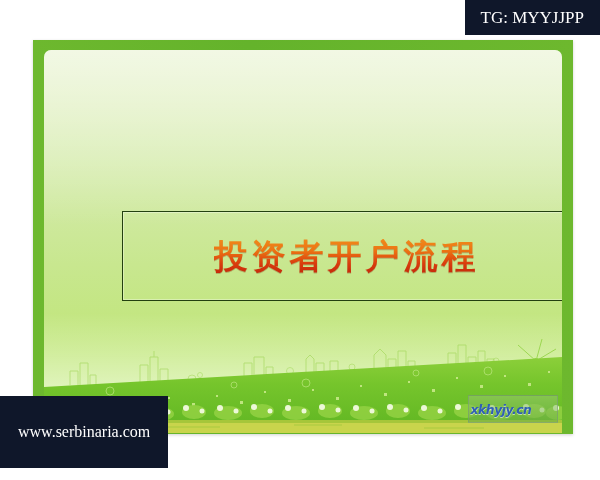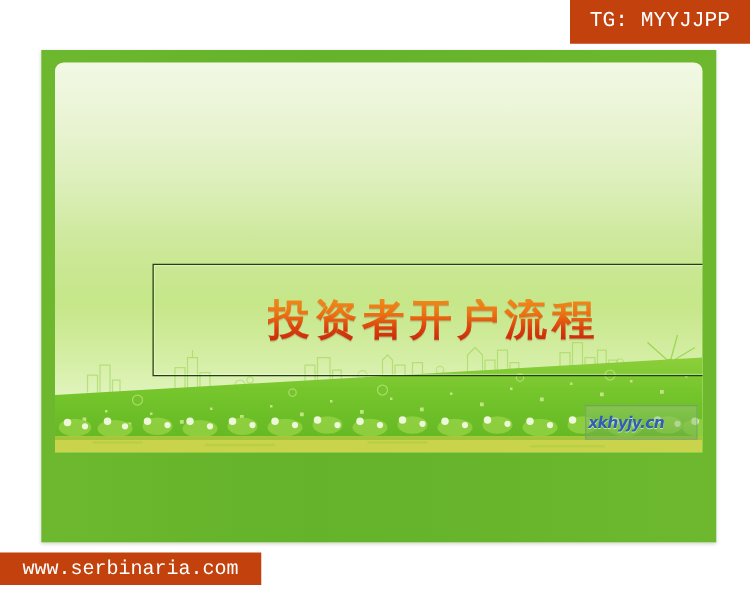--- a/index.html
+++ b/index.html
@@ -24,21 +24,21 @@
     height: 394px;
     background: linear-gradient(90deg, #6db82e 0%, #64b32b 40%, #6db82e 100%);
     box-shadow: 0 1px 3px rgba(0,0,0,0.18);
   }
 
   #slide-canvas {
     position: absolute;
     left: 11px;
     top: 10px;
     width: 518px;
-    height: 312px;
+    height: 383px;
     border-radius: 7px 7px 0 0;
     overflow: hidden;
     background: linear-gradient(180deg,
         #e2f0c4 0%,
         #ddeeba 14%,
         #d6ecae 28%,
         #cfe99f 42%,
         #c8e78f 56%,
         #c3e681 70%,
         #bfe776 82%,
@@ -116,39 +116,39 @@
     letter-spacing: -0.5px;
     color: #2f5fb5;
     text-shadow: 0 1px 0 rgba(255,255,255,0.55);
     white-space: nowrap;
     transform: scaleX(0.95);
   }
 
   
   .overlay-tag {
     position: absolute;
-    background: #c2410c;
+    background: #0f172a;
     color: #ffffff;
-    font-family: Liberation Mono, monospace;
+    font-family: Liberation Serif, serif;
     display: flex;
     align-items: center;
     white-space: nowrap;
   }
   #tag-topright {
     right: 0;
     top: 0;
     height: 35px;
     padding: 0 16px;
     font-size: 17px;
   }
   #tag-bottomleft {
     left: 0;
     bottom: 12px;
-    height: 26px;
-    padding: 0 18px;
+    height: 40px;
+    padding: 16px 18px;
     font-size: 16px;
   }
 </style>
 </head>
 <body>
 
 <div id="slide-frame">
 
   <div id="slide-canvas">
 

